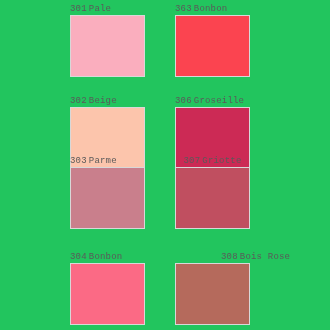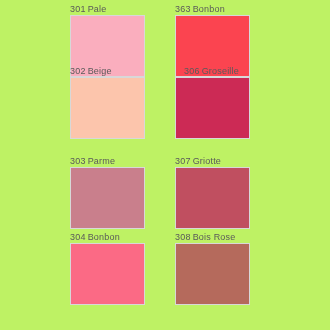--- a/index.html
+++ b/index.html
@@ -36,28 +36,28 @@
   }
   .swatch-chip {
     width: 75px;
     height: 62px;
     border: 1px solid #d8d8d8;
     box-sizing: border-box;
   }
   .col-left { left: 70px; }
   .col-right { left: 175px; }
   .row-1 { top: 4px; }
-  .row-2 { top: 66px; }
+  .row-2 { top: 96px; }
   .row-3 { top: 156px; }
-  .row-4 { top: 232px; }
+  .row-4 { top: 252px; }
 </style>
 </head>
 <body>
 
-<div id="palette" style="background: #bef264;">
+<div id="palette" style="background: #22c55e; font-family: Liberation Mono, monospace;">
 
   <div class="swatch-cell col-left row-1">
     <div class="swatch-label" style="color: rgb(90, 90, 90);">
       <span class="code">301</span><span class="name">Pale</span>
     </div>
     <div class="swatch-chip" style="background-color: rgb(250, 174, 190); border-color: rgb(216, 216, 216);"></div>
   </div>
 
   <div class="swatch-cell col-left row-2">
     <div class="swatch-label" style="color: rgb(90, 90, 90);">
@@ -81,33 +81,33 @@
   </div>
 
   <div class="swatch-cell col-right row-1">
     <div class="swatch-label" style="color: rgb(90, 90, 90);">
       <span class="code">363</span><span class="name">Bonbon</span>
     </div>
     <div class="swatch-chip" style="background-color: rgb(251, 68, 80); border-color: rgb(216, 216, 216);"></div>
   </div>
 
   <div class="swatch-cell col-right row-2">
-    <div class="swatch-label" style="color: rgb(90, 90, 90); margin-left: 9px;">
+    <div class="swatch-label" style="color: rgb(90, 90, 90);">
       <span class="code">306</span><span class="name">Groseille</span>
     </div>
     <div class="swatch-chip" style="background-color: rgb(204, 42, 85); border-color: rgb(216, 216, 216);"></div>
   </div>
 
   <div class="swatch-cell col-right row-3">
-    <div class="swatch-label" style="color: rgb(90, 90, 90);">
+    <div class="swatch-label" style="color: rgb(90, 90, 90); text-align: center;">
       <span class="code">307</span><span class="name">Griotte</span>
     </div>
     <div class="swatch-chip" style="background-color: rgb(192, 79, 96); border-color: rgb(216, 216, 216);"></div>
   </div>
 
   <div class="swatch-cell col-right row-4">
-    <div class="swatch-label" style="color: rgb(90, 90, 90);">
+    <div class="swatch-label" style="color: rgb(90, 90, 90); margin-left: 46px;">
       <span class="code">308</span><span class="name">Bois  Rose</span>
     </div>
     <div class="swatch-chip" style="background-color: rgb(181, 106, 92); border-color: rgb(216, 216, 216);"></div>
   </div>
 
 </div>
 
 </body></html>

